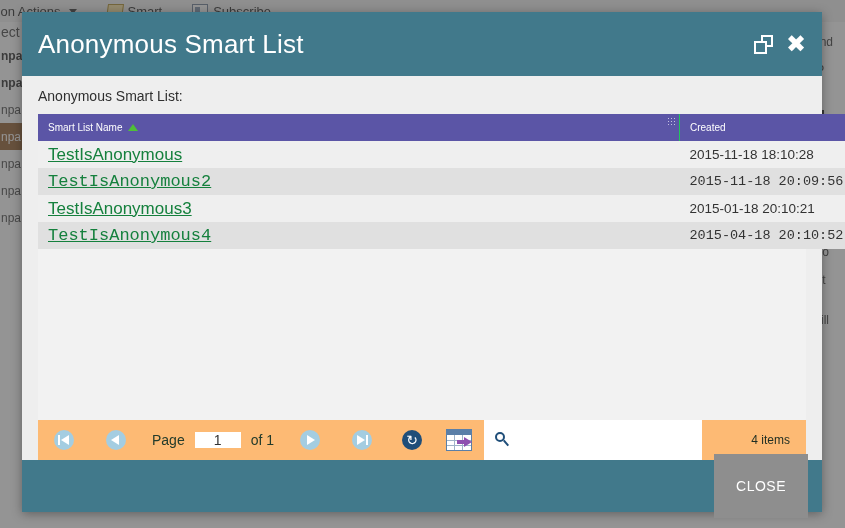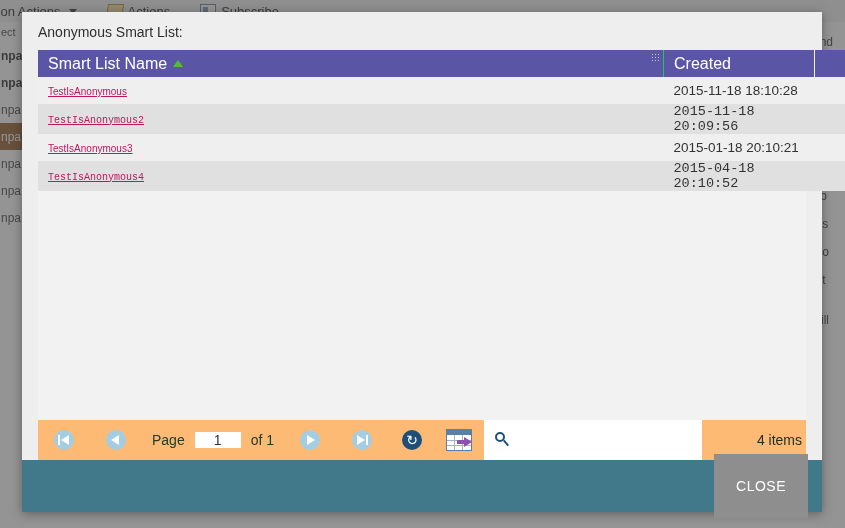--- a/index.html
+++ b/index.html
@@ -91,21 +91,21 @@
     color: #3b3b3b;
     overflow: hidden;
     white-space: nowrap;
   }
   .bg-left-col .bl-row.plain { font-weight: normal; color: #555; }
   .bg-left-col .bl-row.sel { background: #9c6b3f; color: #fff; }
   .bg-left-col .bl-head {
     height: 20px;
     display: flex;
     align-items: center;
-    font-size: 11px;
+    font-size: 14px;
     color: #555;
     padding-left: 1px;
     white-space: nowrap;
     overflow: hidden;
   }
 
   .bg-right-col {
     position: absolute;
     right: 0;
     top: 22px;
@@ -215,25 +215,25 @@
   }
 
   table.grid {
     width: 100%;
     border-collapse: collapse;
     table-layout: fixed;
   }
   table.grid thead th {
     background: #5b55a6;
     color: #ffffff;
-    font-size: 16px;
+    font-size: 10px;
     font-weight: normal;
     text-align: left;
     height: 27px;
-    padding: 0 0 0 10px;
+    padding: 0 16px 0 10px;
     position: relative;
     vertical-align: middle;
   }
   th.col-name  { width: 615px; }
   th.col-created { width: 140px; border-left: 1px solid #22c55e; }
   th.col-pad   { width: 25px; border-left: 1px solid #efefef; }
 
   .sort-asc {
     display: inline-block;
     width: 0; height: 0;
@@ -262,23 +262,23 @@
     font-size: 13.5px;
     color: #333333;
     padding: 0 0 0 10px;
     vertical-align: middle;
     border: none;
   }
   table.grid tbody tr.odd  td { background: #efefef; }
   table.grid tbody tr.even td { background: #e0e0e0; font-family: Liberation Mono, monospace; }
   td.created { color: #3a3a3a; }
   a.grid-link {
-    color: #be185d;
+    color: #15803d;
     text-decoration: underline;
-    font-size: 10px;
+    font-size: 17px;
     cursor: pointer;
   }
 
   .grid-filler {
     flex: 1 1 auto;
     background: #f2f2f2;
     min-height: 0;
   }
 
   
@@ -442,22 +442,22 @@
     left: 9px; top: 9px;
     width: 2px; height: 7px;
     background: #1f4e79;
     transform: rotate(-40deg);
     transform-origin: top left;
   }
   .pg-spacer { flex: 1 1 auto; }
   .pg-items {
     display: flex;
     align-items: center;
-    padding-right: 4px;
-    font-size: 14px;
+    padding-right: 16px;
+    font-size: 12px;
     color: #1d2d22;
     white-space: nowrap;
   }
 
   
   .modal-footer {
     height: 52px;
     background: #41798b;
     display: flex;
     align-items: center;
@@ -481,21 +481,21 @@
 
 <div id="page-backdrop">
 
   <div class="bg-toolbar">
     <div class="tb-item">
       <span>tion Actions</span>
       <span class="caret-dn"></span>
     </div>
     <div class="tb-item">
       <span class="tb-gl doc"></span>
-      <span>Actions</span>
+      <span>Smart</span>
     </div>
     <div class="tb-item">
       <span class="tb-gl sub"></span>
       <span>Subscribe</span>
     </div>
   </div>
 
   <div class="bg-left-col">
     <div class="bl-head">ect</div>
     <div class="bl-row">npa</div>
@@ -529,20 +529,30 @@
     <div class="br-sp"></div>
     <div class="br-sp"></div>
     <div class="br-line">s will</div>
   </div>
 </div>
 
 <div id="dim-overlay"></div>
 
 <div id="modal">
 
+  <div class="modal-titlebar">
+    <div class="modal-title">Anonymous Smart List</div>
+    <div class="title-btns">
+      <div class="btn-restore">
+        <span class="sq-back"></span>
+        <span class="sq-front"></span>
+      </div>
+      <div class="btn-close-x">✖</div>
+    </div>
+  </div>
 
   <div class="modal-body">
     <div class="body-label">Anonymous Smart List:</div>
 
     <div class="grid-wrap">
       <table class="grid">
         <thead>
           <tr>
             <th class="col-name">
               <span>Smart List Name</span><span class="sort-asc"></span>

